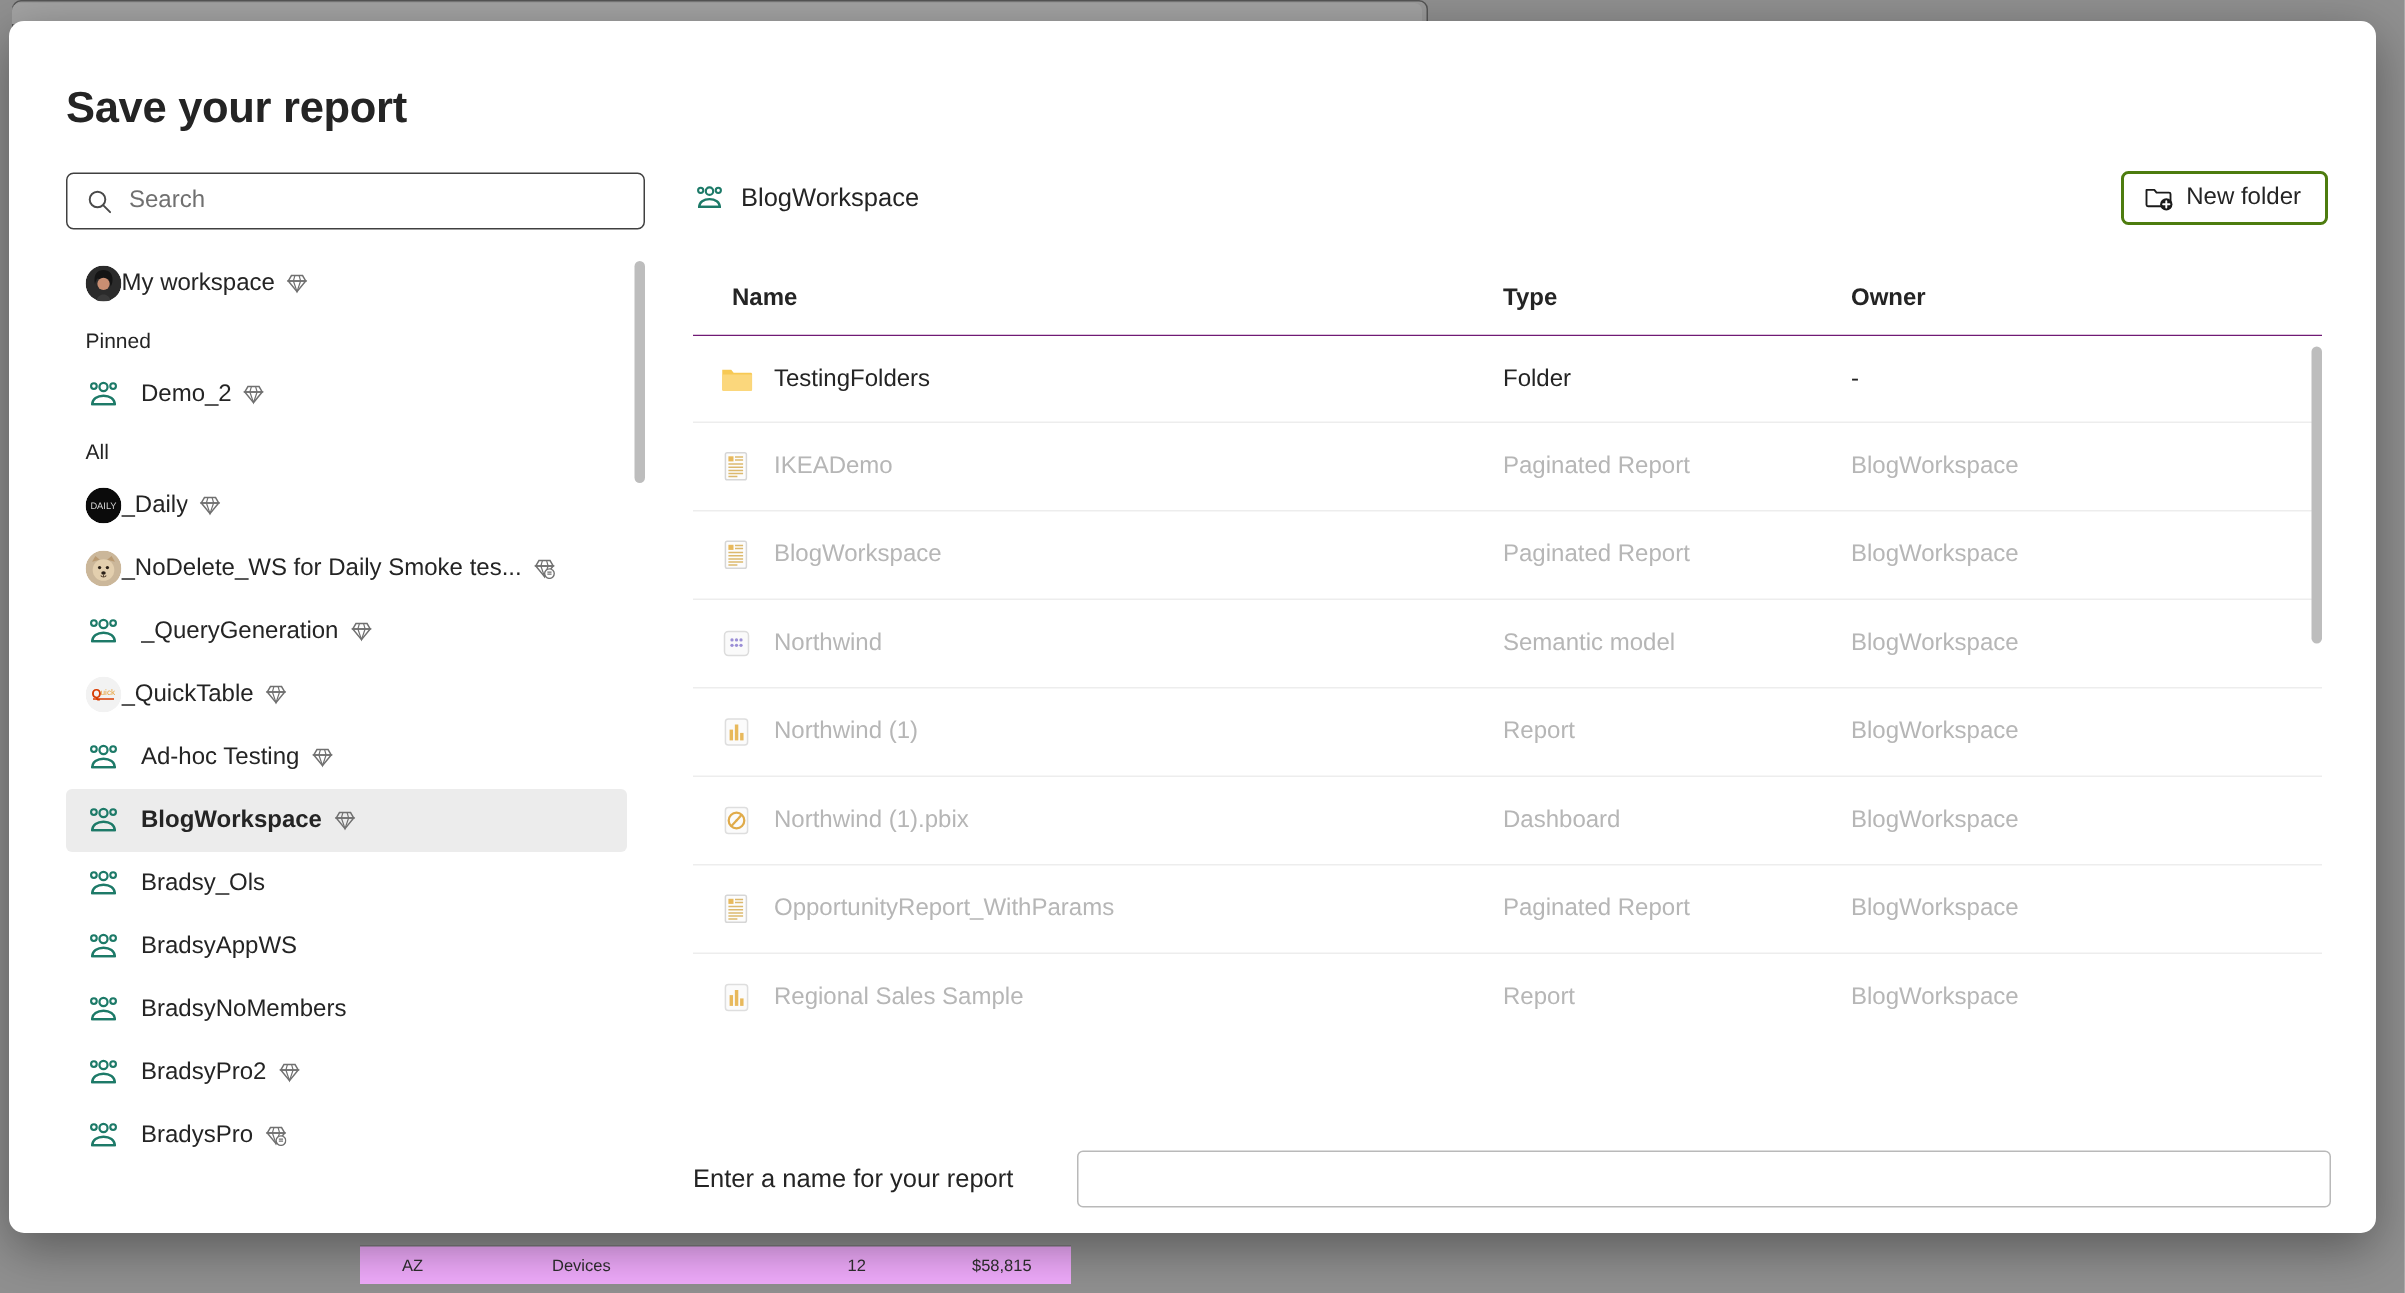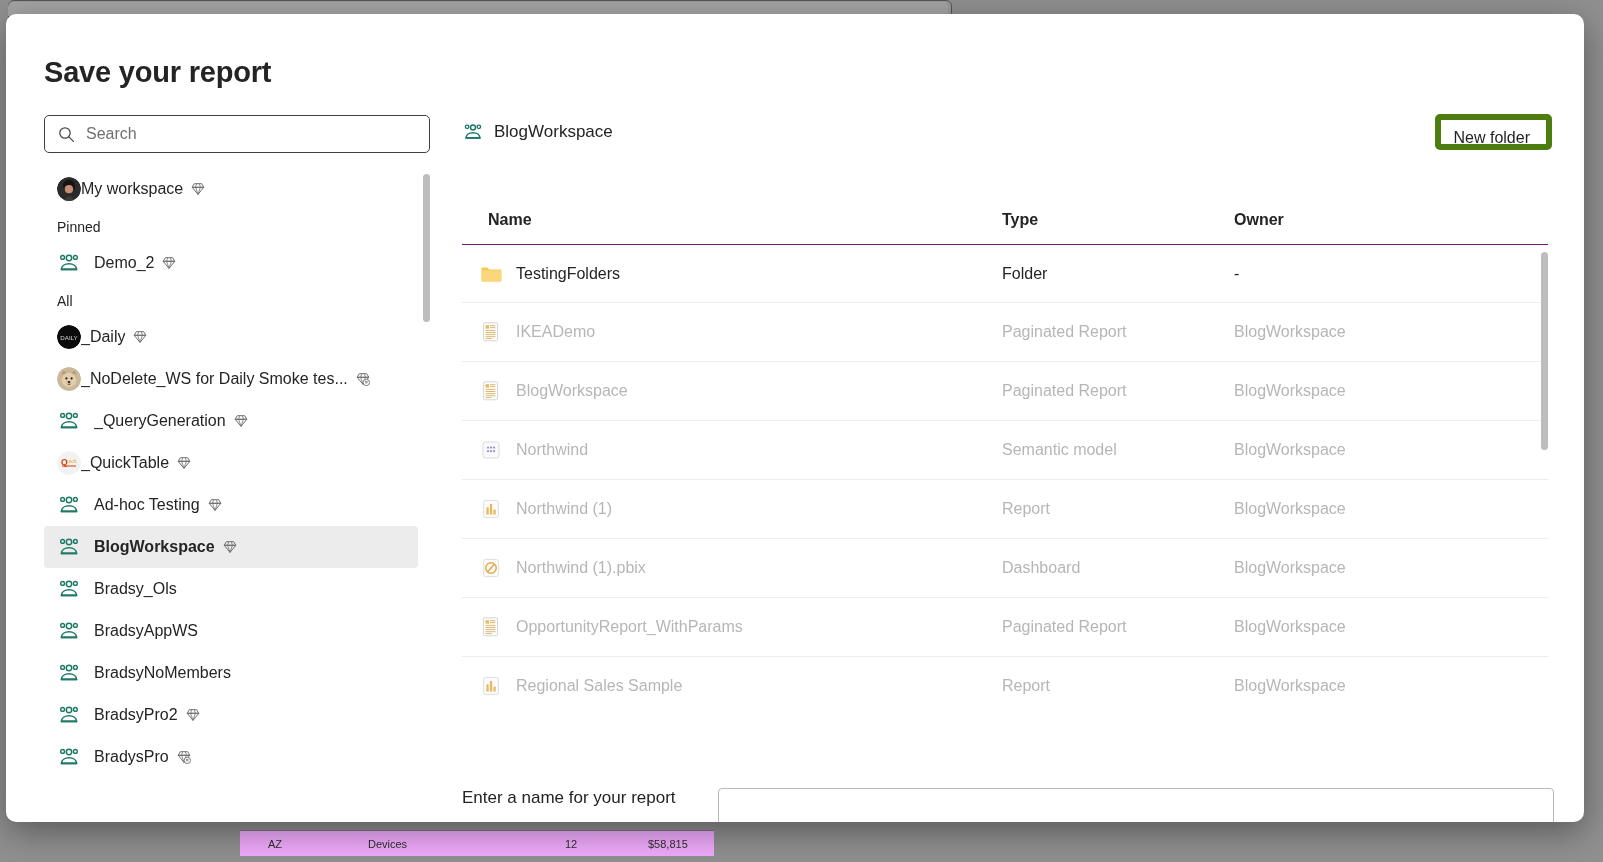--- a/index.html
+++ b/index.html
@@ -105,28 +105,27 @@
   #right-pane { position: absolute; left: 456px; top: 101px; right: 30px; }
 
   #crumb { display: flex; align-items: center; height: 34px; }
   #crumb .ws-icon { width: 22px; height: 22px; margin-right: 10px; display:block; }
   #crumb .crumb-label { font-size: 17px; color: #242424; }
 
   #new-folder-btn {
     position: absolute; right: 2px; top: -1px;
     height: 36px; padding: 0 16px 0 13px;
     display: flex; align-items: center; gap: 9px;
-    background: #fff; border: 6px solid #4d7c0f; border-radius: 5px;
+    background: #fff; border: 2px solid #4d7c0f; border-radius: 5px;
     font-size: 16px; color: #242424; cursor: pointer;
     font-family: "Liberation Sans", sans-serif;
-    flex-direction: column;
   }
 
   
-  #table { position: absolute; left: 0; top: 81px; width: 1086px; }
+  #table { position: absolute; left: 0; top: 60px; width: 1086px; }
   .thead {
     display: flex; align-items: center; height: 48px;
     font-size: 16px; font-weight: bold; color: #242424;
   }
   .col-name { width: 540px; padding-left: 26px; }
   .col-type { width: 232px; }
   .col-owner { width: 280px; }
 
   #tbody-wrap { position: relative; width: 1086px; height: 471px; overflow: hidden; }
   .trow {
@@ -142,21 +141,21 @@
 
   #tbl-scrollbar { position: absolute; right: 0; top: 0; width: 7px; height: 471px; }
   #tbl-thumb {
     position: absolute; right: 0; top: 8px; width: 7px; height: 198px;
     background: #bdbdbd; border-radius: 4px;
   }
 
   
   #name-row {
     position: absolute; left: 0px; top: 592px;
-    display: flex; width: 1092px;
+    display: flex; align-items: center; width: 1092px;
   }
   #name-label { font-size: 17px; color: #242424; width: 256px; padding-left: 0px; }
   #name-input {
     flex: 1 1 auto; height: 38px; border: 1px solid #b9b9b9; border-radius: 4px;
     background: #fff; padding: 0 11px; outline: none;
     font-family: "Liberation Sans", sans-serif; font-size: 16px; color: #242424;
   }
 </style>
 </head>
 <body>

